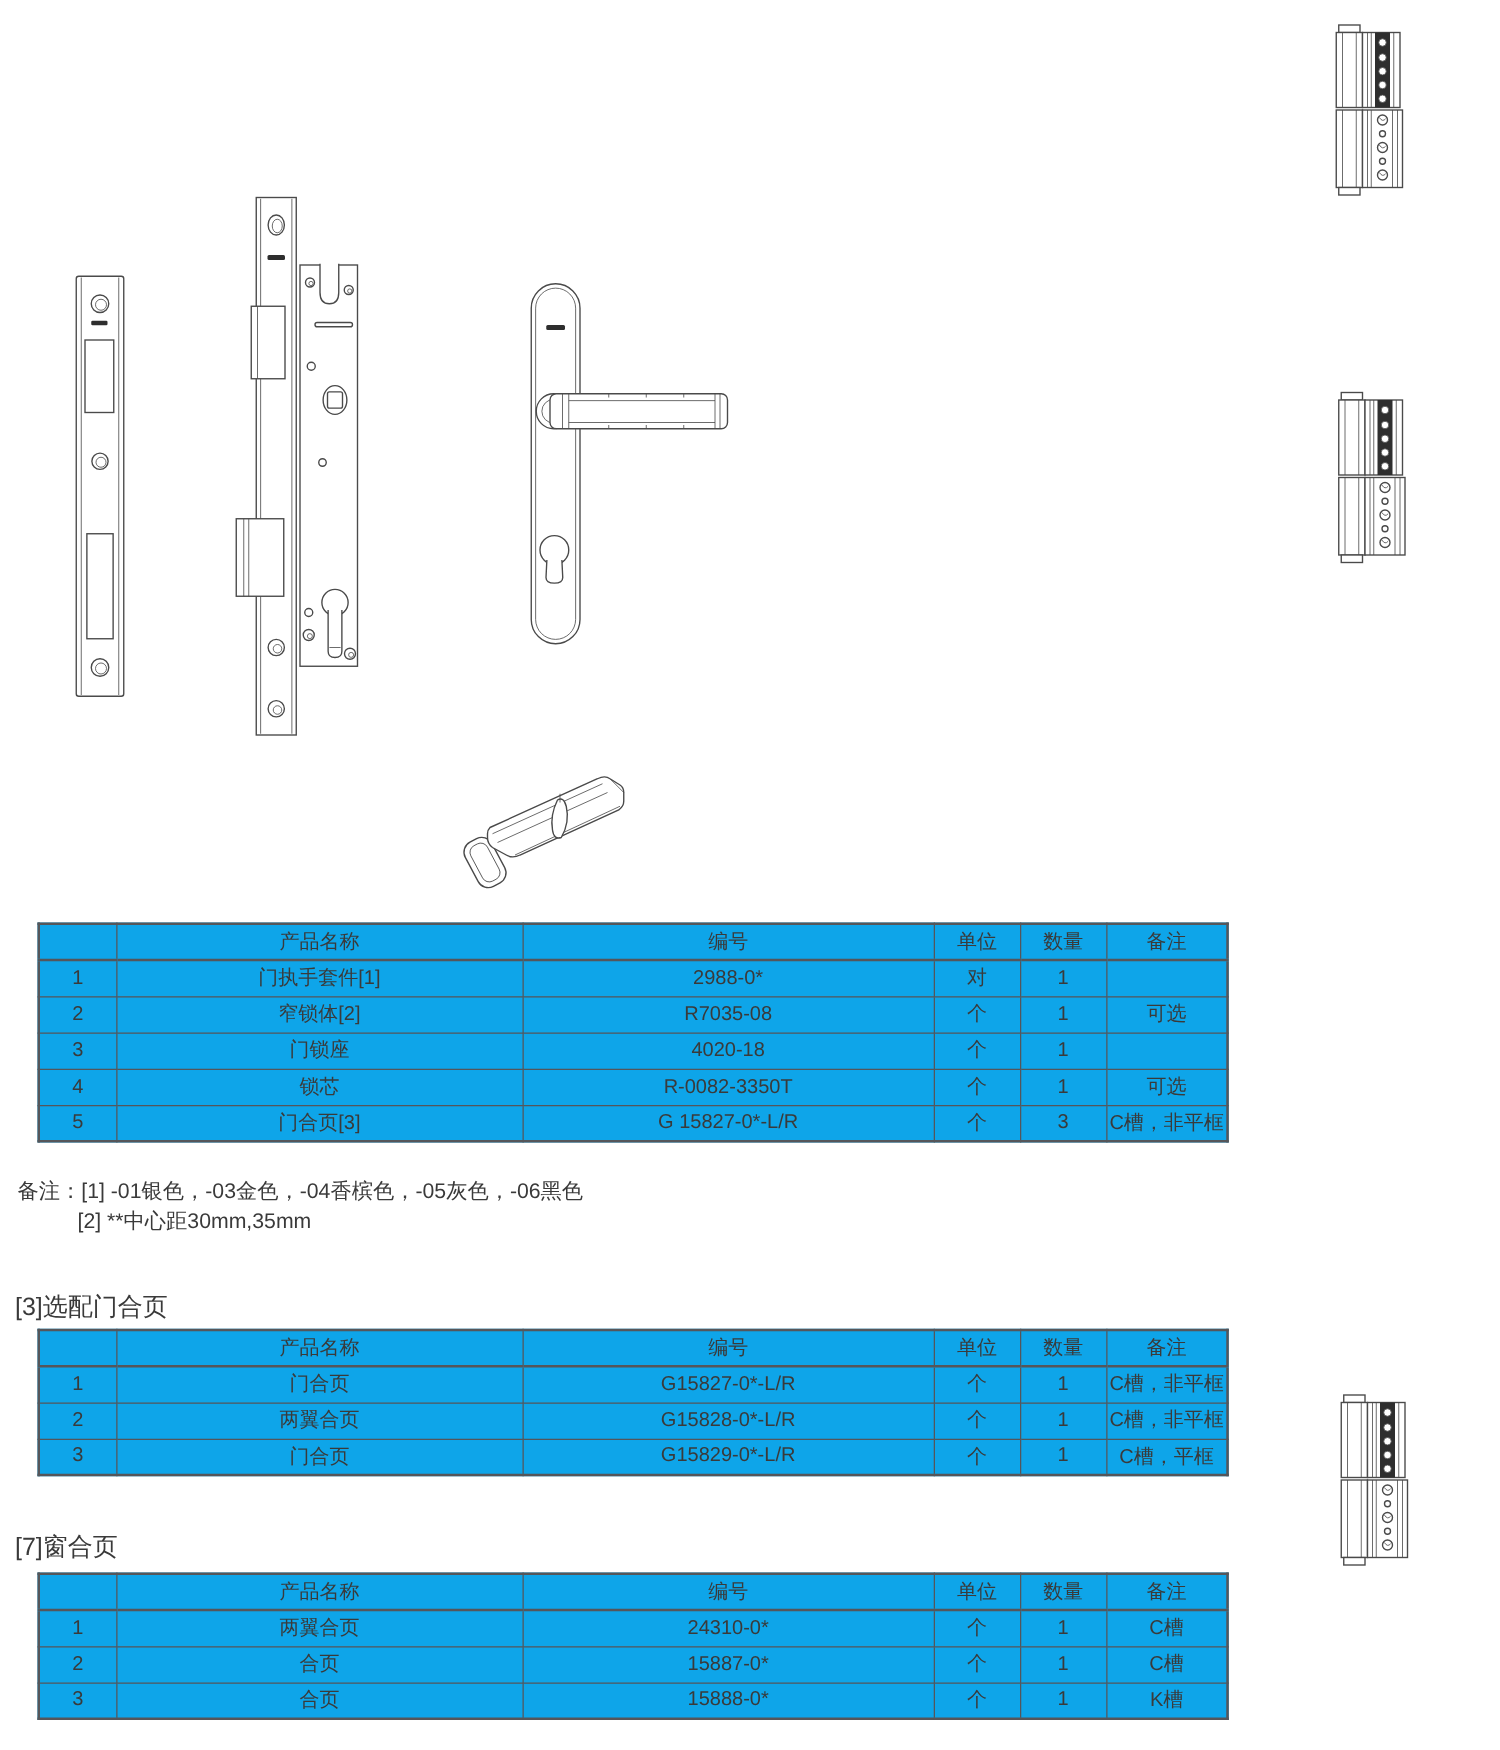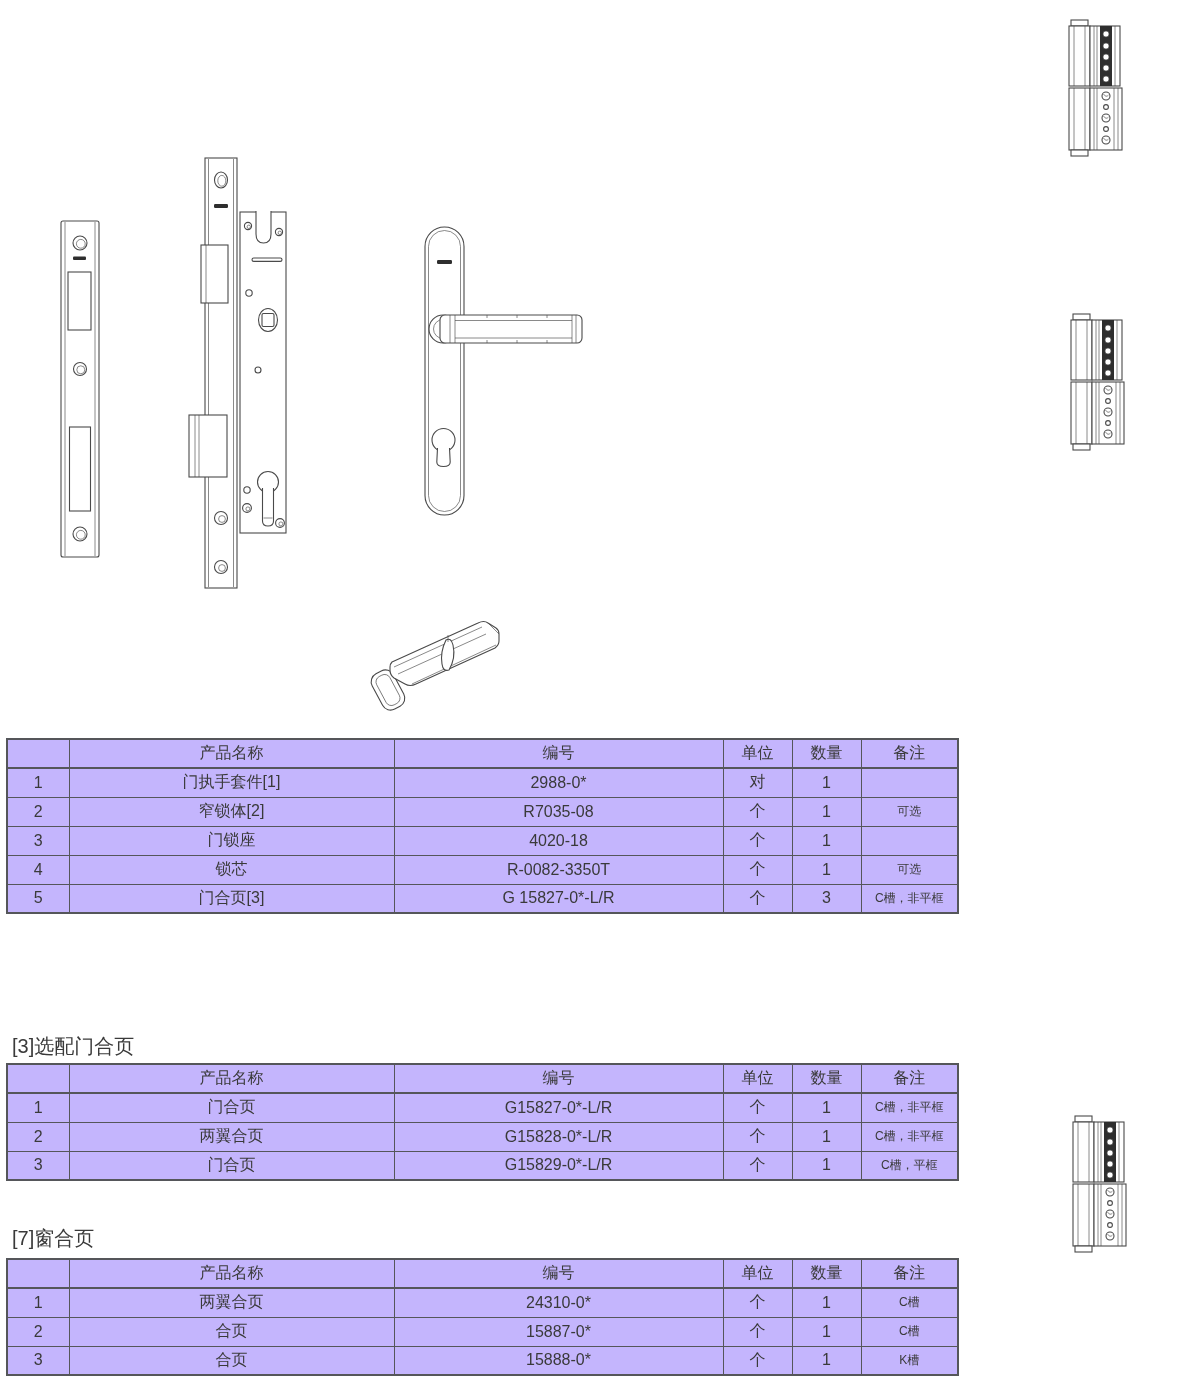--- a/index.html
+++ b/index.html
@@ -4,26 +4,26 @@
 <style>
   *{margin:0;padding:0;box-sizing:border-box}
   html,body{background:#fff}
   .page{position:relative;width:1200px;height:1400px;background:var(--bg,#fff);
         font-family:"Liberation Sans","DejaVu Sans",sans-serif;color:var(--text,#3a3a3a);overflow:hidden}
   .drawing{position:absolute}
   .fw{fill:#fff;stroke:var(--line,#4a4a4a);stroke-width:1.1}
   .ln{fill:none;stroke:var(--line,#4a4a4a);stroke-width:1.1}
   .thin{stroke-width:0.65}
   .darkfill{fill:var(--dark,#2e2e2e);stroke:none}
-  table.parts{position:absolute;left:6px;width:951px;border-collapse:collapse;table-layout:fixed;
-        background:#c4b5fd;border:2px solid var(--border,#55565a)}
+  table.parts{position:absolute;left:30px;width:951px;border-collapse:collapse;table-layout:fixed;
+        background:#0ea5e9;border:2px solid var(--border,#55565a)}
   .parts th,.parts td{border:1px solid var(--border,#55565a);height:29px;text-align:center;vertical-align:middle;
         font-size:16px;font-weight:400;padding:0 2px;overflow:hidden;white-space:nowrap;color:var(--text,#3a3a3a)}
   .parts thead th{border-bottom-width:2px}
-  .parts td.remark{font-size:12px}
+  .parts td.remark{font-size:16px}
   .note{position:absolute;left:14px;top:941px;font-size:17px;line-height:24px}
   .note .indent{margin-left:48px}
   .sec-heading{position:absolute;left:12px;font-size:20px;line-height:20px}
   #h3d{top:1036px}
   #h4d{top:1228px}
 </style>
 </head>
 <body>
 
 <div class="page">
@@ -217,20 +217,22 @@
           <td>门合页[3]</td>
           <td>G 15827-0*-L/R</td>
           <td>个</td>
           <td>3</td>
           <td class="remark">C槽，非平框</td>
         </tr>
       </tbody>
   </table>
 
   <div class="note">
+    <div><span>备注：</span><span>[1] -01银色，-03金色，-04香槟色，-05灰色，-06黑色</span></div>
+    <div class="indent"><span>[2] **中心距30mm,35mm</span></div>
   </div>
 
   <div class="sec-heading" id="h3d">[3]选配门合页</div>
   <table class="parts" style="top:1063px">
     <colgroup>
       <col style="width:62px">
         <col style="width:325px">
         <col style="width:329px">
       <col style="width:69px">
         <col style="width:69px">

